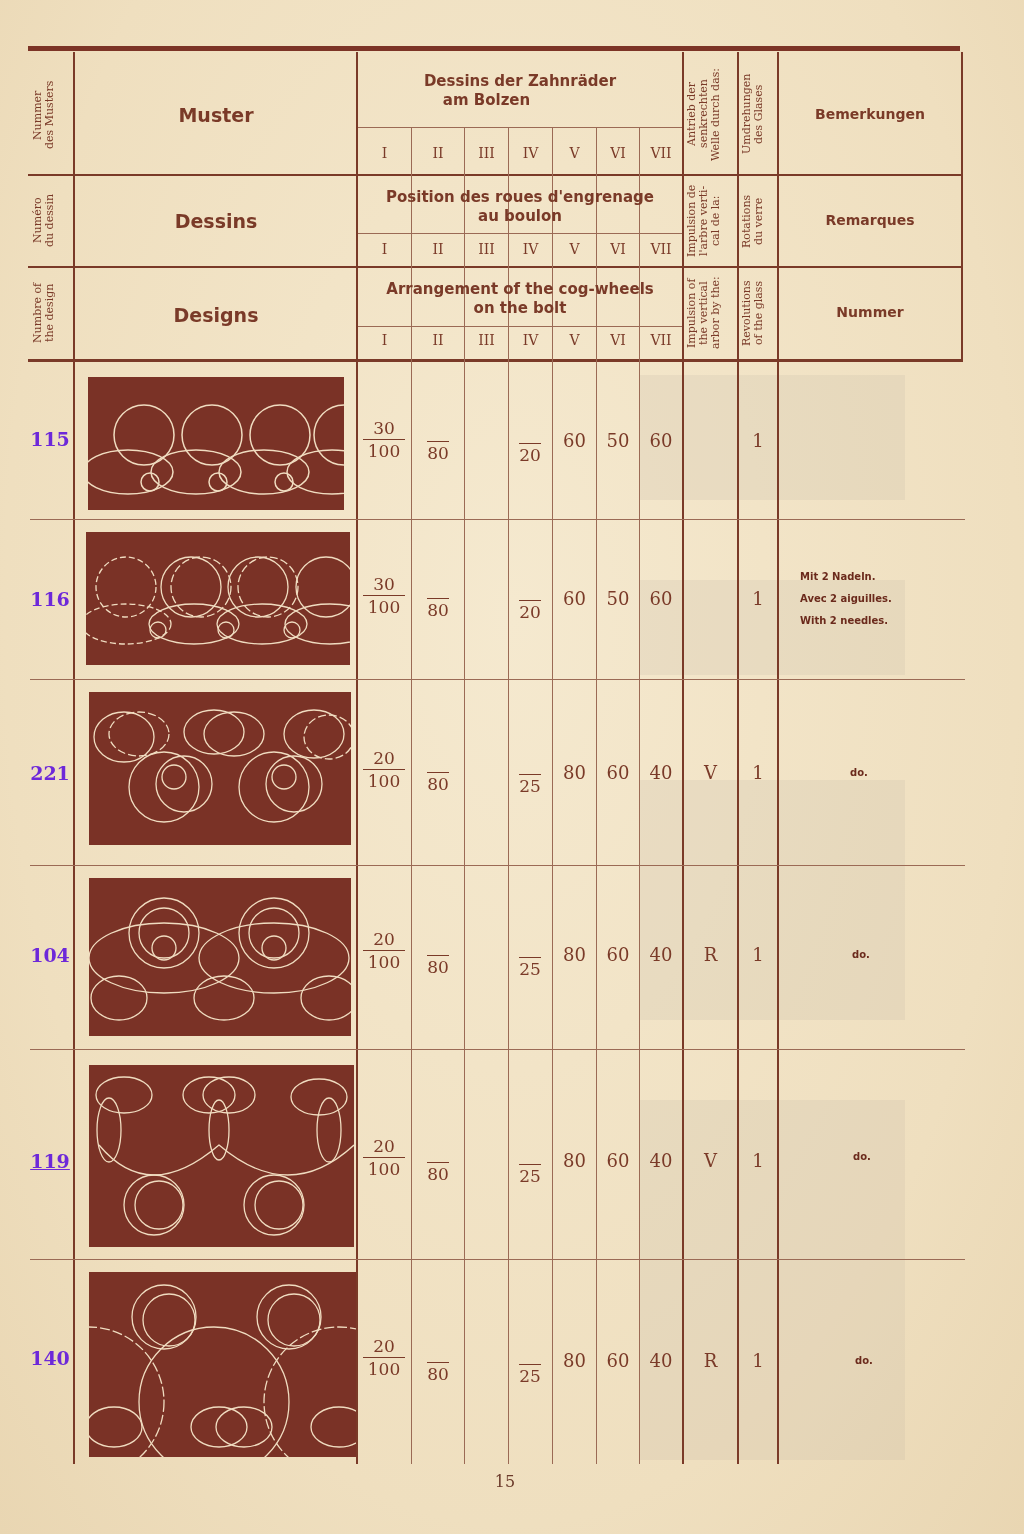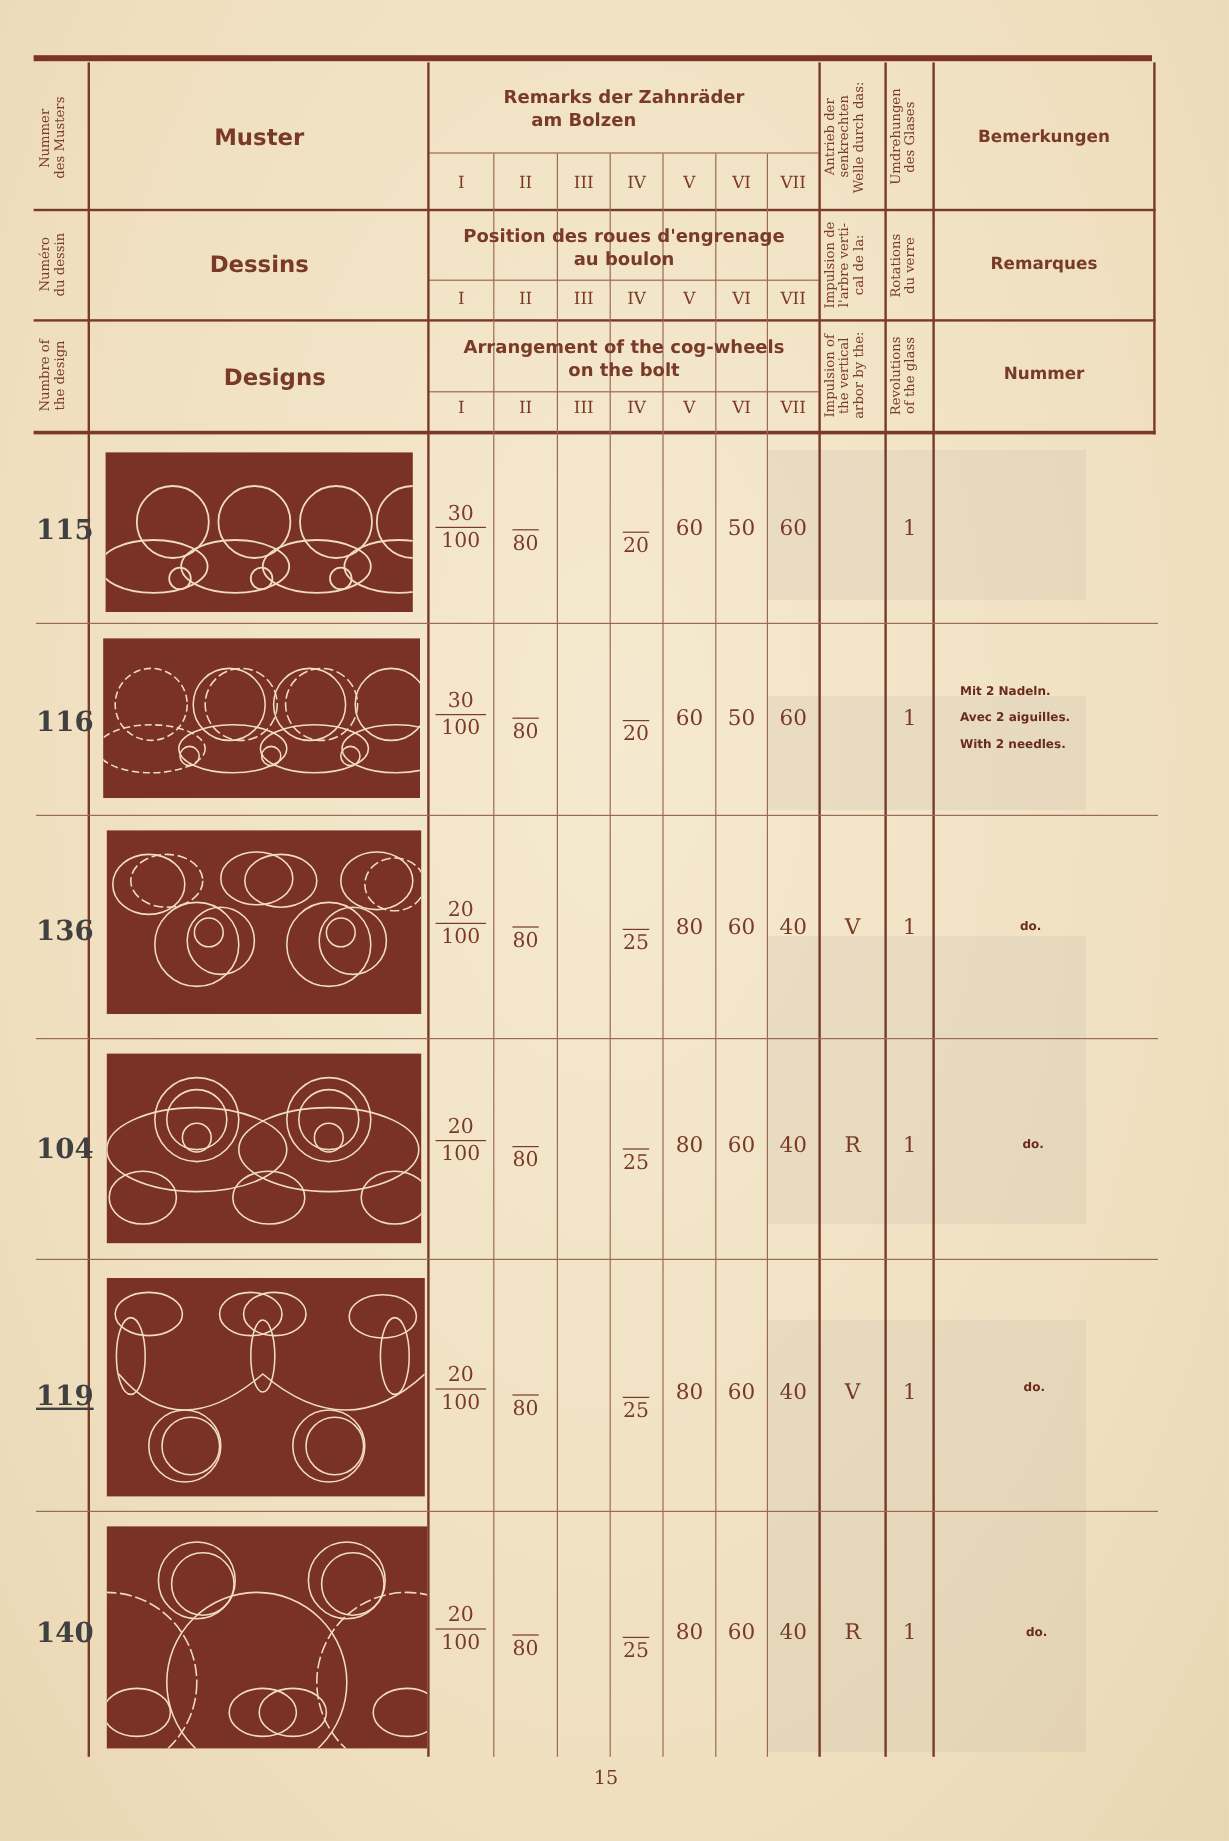--- a/index.html
+++ b/index.html
@@ -15,21 +15,21 @@
   .vline { position: absolute; background: #7a3a28; }
   .thin { background: #9b6a55; }
   .top-rule { left: 28px; top: 46px; width: 932px; height: 5px; background: #7c3426; }
   .hdr-title { font-family: "DejaVu Sans", sans-serif; font-weight: bold; color: #7a3a28; text-align: center; }
   .vert {
     position: absolute; writing-mode: vertical-rl; transform: rotate(180deg);
     font-family: "DejaVu Serif", serif; font-size: 11px; line-height: 12px; color: #7a3a28;
     text-align: center; white-space: pre-line;
   }
   .roman { position: absolute; font-family: "DejaVu Serif", serif; font-size: 14px; text-align: center; color: #7a3a28; }
-  .rownum { position: absolute; left: 30px; width: 40px; text-align: center; font-family: "DejaVu Serif", serif; font-weight: bold; font-size: 23px; color: #404040; }
+  .rownum { position: absolute; left: 30px; width: 40px; text-align: center; font-family: "DejaVu Serif", serif; font-weight: bold; font-size: 19px; color: #6d28d9; }
   .design-img { position: absolute; background: #7a3226; overflow: hidden; }
   .design-img svg { width: 100%; height: 100%; display: block; }
   .val { position: absolute; font-family: "DejaVu Serif", serif; font-size: 18px; color: #7a3a28; text-align: center; }
   .frac { position: absolute; font-family: "DejaVu Serif", serif; font-size: 17px; color: #7a3a28; text-align: center; width: 50px; }
   .frac .num { display: block; line-height: 20px; }
   .frac .bar { display: block; height: 1px; background: #7a3a28; margin: 1px 4px; }
   .frac .den { display: block; line-height: 20px; }
   .over { position: absolute; font-family: "DejaVu Serif", serif; font-size: 17px; color: #7a3a28; text-align: center; width: 40px; }
   .over span { border-top: 1px solid #7a3a28; padding-top: 1px; }
   .remark { position: absolute; font-family: "DejaVu Sans", sans-serif; font-weight: bold; font-size: 10px; color: #6b2a1c; text-align: left; line-height: 22px; white-space: pre-line; }
@@ -64,21 +64,21 @@
 <div class="vline thin" style="left:411px;top:128px;width:1px;height:1336px;"></div>
 <div class="vline thin" style="left:464px;top:128px;width:1px;height:1336px;"></div>
 <div class="vline thin" style="left:508px;top:128px;width:1px;height:1336px;"></div>
 <div class="vline thin" style="left:552px;top:128px;width:1px;height:1336px;"></div>
 <div class="vline thin" style="left:596px;top:128px;width:1px;height:1336px;"></div>
 <div class="vline thin" style="left:639px;top:128px;width:1px;height:1336px;"></div>
 
 <div class="vert" style="left:32px;top:60px;width:36px;height:110px;">Nummer
 des Musters</div>
 <div class="abs hdr-title" style="left:76px;top:104px;width:280px;font-size:19px;">Muster</div>
-<div class="abs hdr-title" style="left:358px;top:72px;width:324px;font-size:15px;">Remarks der Zahnräder</div>
+<div class="abs hdr-title" style="left:358px;top:72px;width:324px;font-size:15px;">Dessins der Zahnräder</div>
 <div class="abs hdr-title" style="left:358px;top:91px;width:257px;font-size:15px;">am Bolzen</div>
 <div class="vert" style="left:686px;top:58px;width:48px;height:112px;">Antrieb der
 senkrechten
 Welle durch das:</div>
 <div class="vert" style="left:741px;top:58px;width:34px;height:112px;">Umdrehungen
 des Glases</div>
 <div class="abs hdr-title" style="left:780px;top:106px;width:180px;font-size:14px;">Bemerkungen</div>
 
 <div class="vert" style="left:32px;top:178px;width:36px;height:85px;">Numéro
 du dessin</div>
@@ -87,21 +87,21 @@
 <div class="abs hdr-title" style="left:358px;top:207px;width:324px;font-size:15px;">au boulon</div>
 <div class="vert" style="left:686px;top:178px;width:48px;height:86px;">Impulsion de
 l'arbre verti-
 cal de la:</div>
 <div class="vert" style="left:741px;top:178px;width:34px;height:86px;">Rotations
 du verre</div>
 <div class="abs hdr-title" style="left:780px;top:212px;width:180px;font-size:14px;">Remarques</div>
 
 <div class="vert" style="left:32px;top:270px;width:36px;height:86px;">Numbre of
 the design</div>
-<div class="abs hdr-title" style="left:76px;top:304px;width:280px;font-size:19px;margin-left:13px;">Designs</div>
+<div class="abs hdr-title" style="left:76px;top:304px;width:280px;font-size:19px;">Designs</div>
 <div class="abs hdr-title" style="left:358px;top:280px;width:324px;font-size:15px;">Arrangement of the cog-wheels</div>
 <div class="abs hdr-title" style="left:358px;top:299px;width:324px;font-size:15px;">on the bolt</div>
 <div class="vert" style="left:686px;top:270px;width:48px;height:86px;">Impulsion of
 the vertical
 arbor by the:</div>
 <div class="vert" style="left:741px;top:270px;width:34px;height:86px;">Revolutions
 of the glass</div>
 <div class="abs hdr-title" style="left:780px;top:304px;width:180px;font-size:14px;">Nummer</div>
 
 <div class="roman" style="left:358px;top:145px;width:53px;">I</div>
@@ -191,21 +191,21 @@
 <div class="over" style="left:510px;top:602px;"><span>20</span></div>
 <div class="val" style="left:553px;top:588px;width:43px;">60</div>
 <div class="val" style="left:597px;top:588px;width:42px;">50</div>
 <div class="val" style="left:640px;top:588px;width:42px;">60</div>
 <div class="val" style="left:684px;top:588px;width:53px;"></div>
 <div class="val" style="left:739px;top:588px;width:38px;">1</div>
 <div class="remark" style="left:800px;top:566px;width:160px;">Mit 2 Nadeln.
 Avec 2 aiguilles.
 With 2 needles.</div>
 
-<div class="rownum" style="top:762px;">136</div>
+<div class="rownum" style="top:762px;">221</div>
 <div class="design-img" style="left:89px;top:692px;width:262px;height:153px;">
   <svg viewBox="0 0 262 153" fill="none" stroke="#f0dcc0" stroke-width="1.3">
     <ellipse cx="35" cy="45" rx="30" ry="25"></ellipse>
       <ellipse cx="50" cy="42" rx="30" ry="22" stroke-dasharray="8 3"></ellipse>
     <ellipse cx="125" cy="40" rx="30" ry="22"></ellipse>
       <ellipse cx="145" cy="42" rx="30" ry="22"></ellipse>
     <ellipse cx="225" cy="42" rx="30" ry="24"></ellipse>
       <ellipse cx="240" cy="45" rx="25" ry="22" stroke-dasharray="8 3"></ellipse>
     <circle cx="75" cy="95" r="35"></circle>
       <circle cx="95" cy="92" r="28"></circle>

